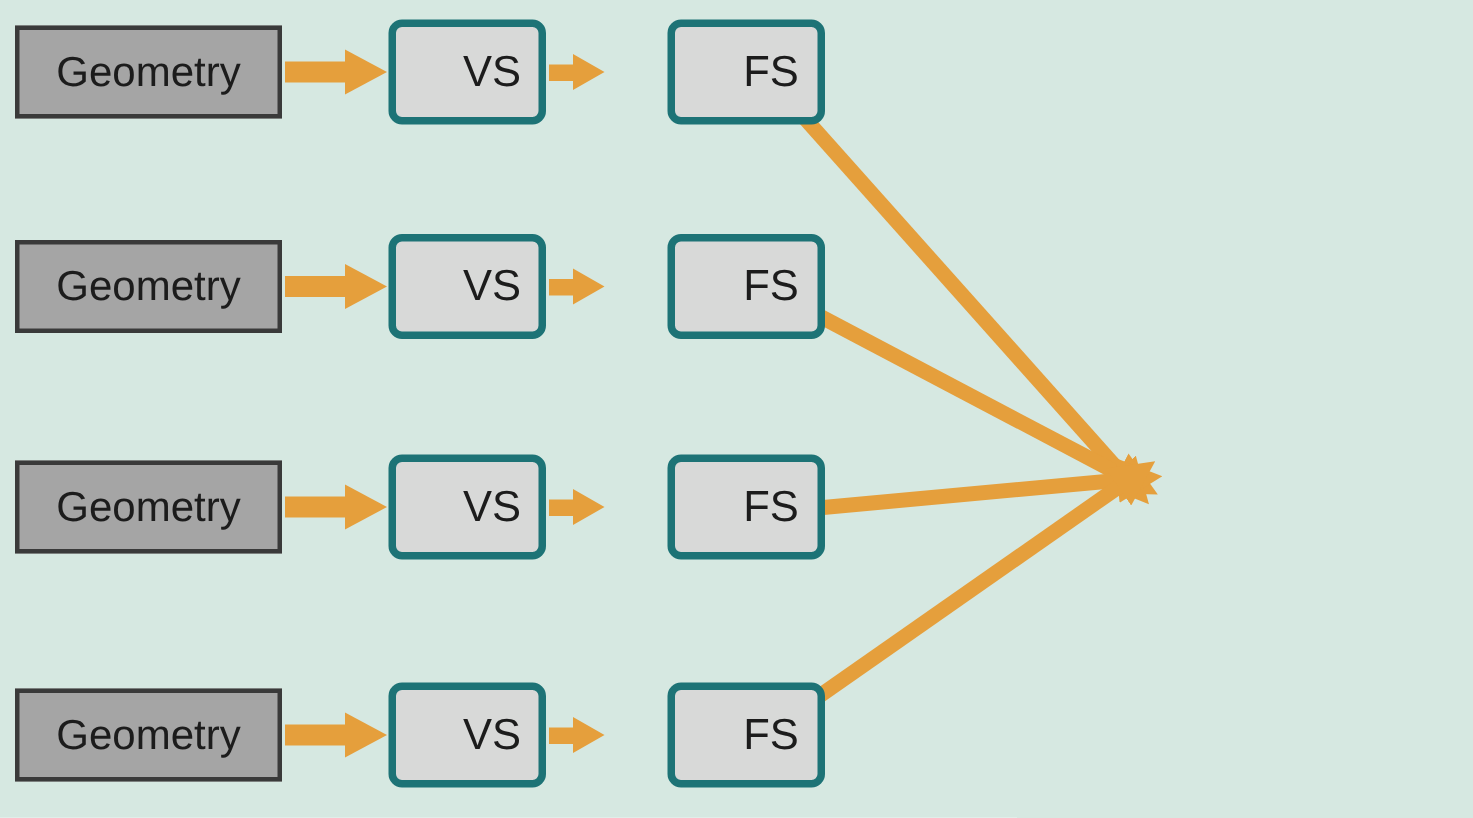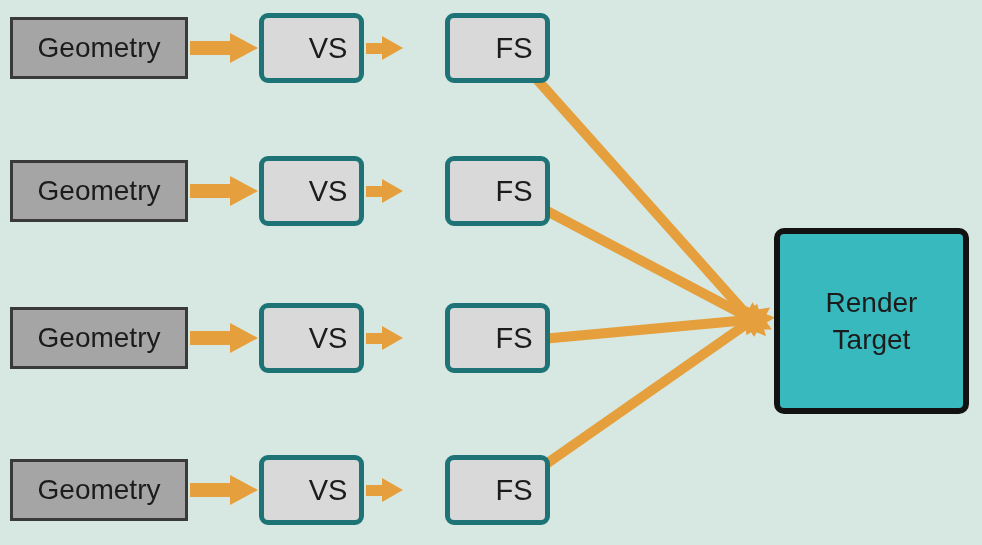--- a/index.html
+++ b/index.html
@@ -217,17 +217,14 @@
     </div>
     <div class="arrow arrow-b">
       <div class="shaft"></div>
       <div class="head"></div>
     </div>
     <div class="shader-box fs-box">
       <span>FS</span>
     </div>
   </div>
 
-  <div class="render-target">
-    <div class="label">Render Target</div>
-  </div>
 
 </div>
 
 </body></html>

